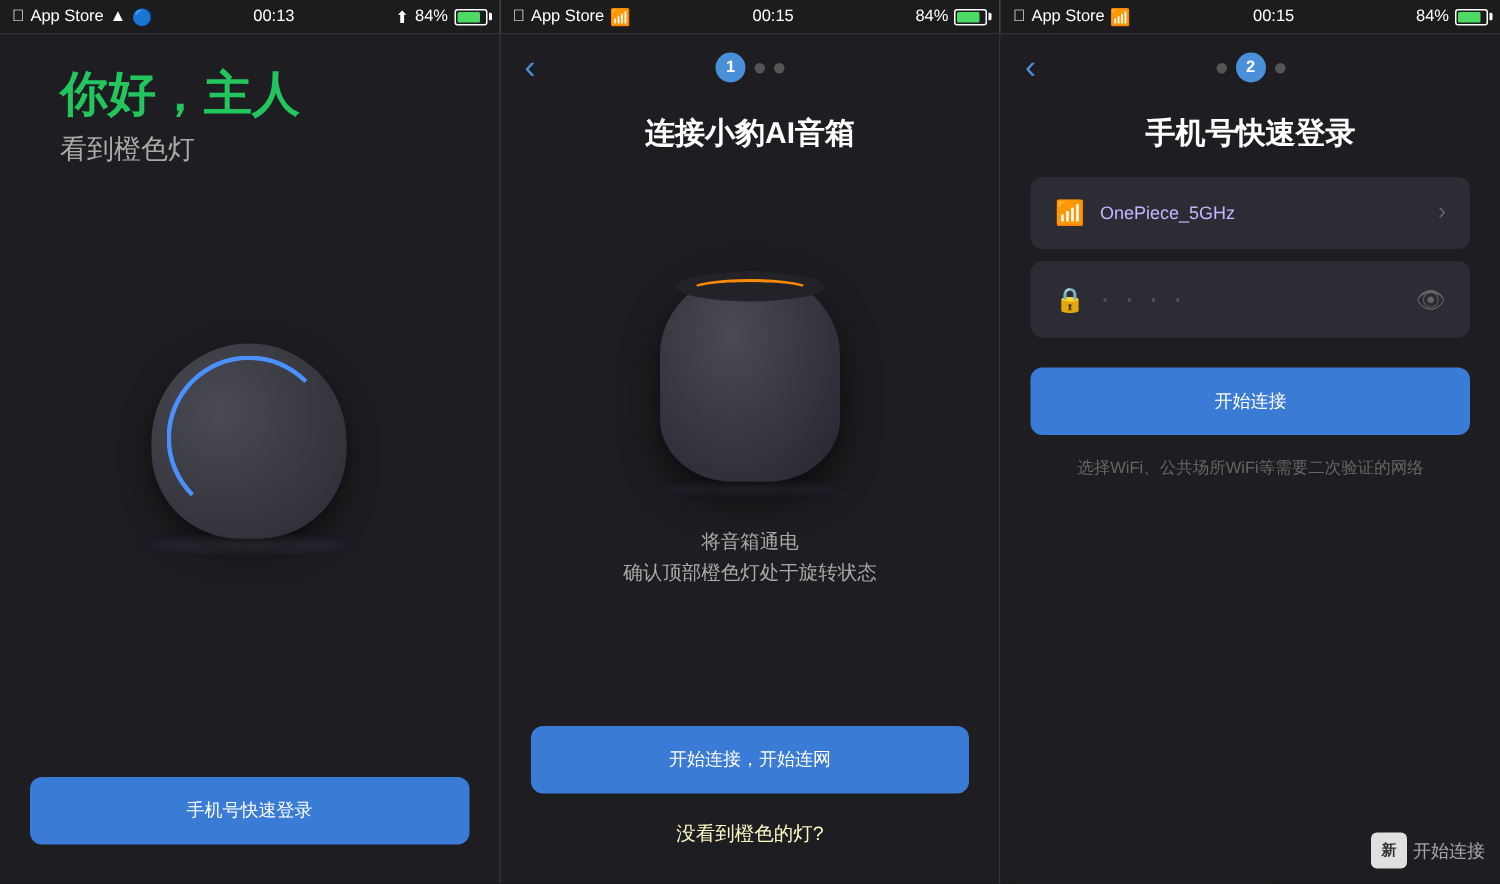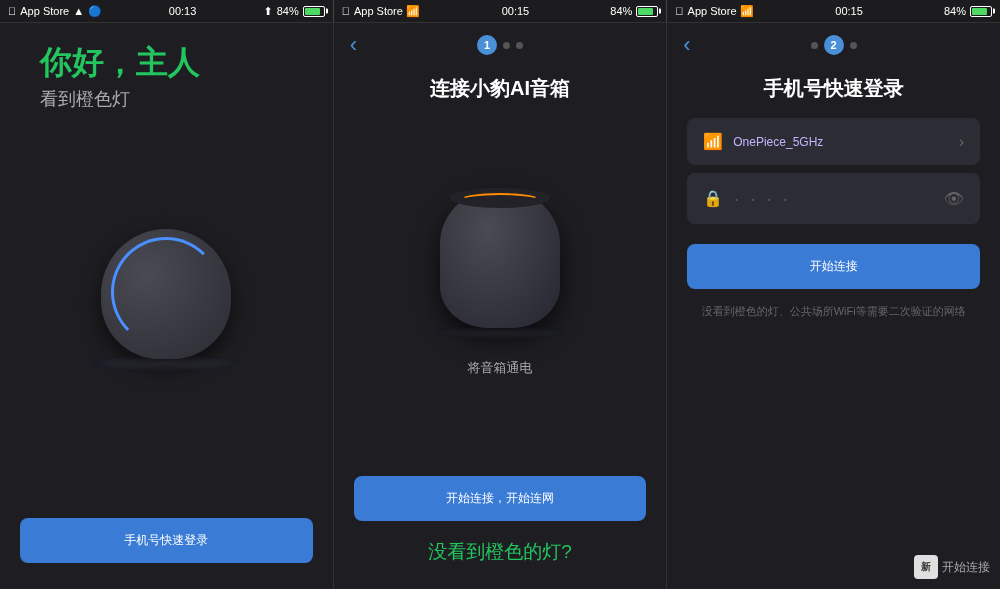--- a/index.html
+++ b/index.html
@@ -275,22 +275,22 @@
       background: #3a7bd5;
       color: #fff;
       font-size: 12px;
       border: none;
       border-radius: 8px;
       cursor: pointer;
       text-align: center;
       margin-bottom: 10px;
     }
     .btn-link {
-      color: #22c55e;
-      font-size: 19px;
+      color: #fef9c3;
+      font-size: 13px;
       text-align: center;
       cursor: pointer;
       padding: 8px;
     }
     .panel-footer {
       width: 100%;
       padding: 12px 0 16px;
     }
 
     
@@ -473,20 +473,21 @@
         <div class="speaker-2">
           <div class="speaker-body-2">
             <div class="speaker-top-2">
               <div class="speaker-ring-2"></div>
             </div>
           </div>
           <div class="speaker-base-2"></div>
         </div>
         <div class="instruction-text">
           <span>将音箱通电</span><br>
+          <span>确认顶部橙色灯处于旋转状态</span>
         </div>
       </div>
       <div class="panel-footer">
         <button class="btn-primary">开始连接，开始连网</button>
         <div class="btn-link">没看到橙色的灯?</div>
       </div>
     </div>
   </div>
 
   <div class="panel" style="position:relative;">
@@ -511,21 +512,21 @@
         <div class="password-item">
           <div class="password-left">
             <span class="lock-icon">🔒</span>
             <span class="password-dots">· · · ·</span>
           </div>
           <span style="color:#666; font-size:16px;">👁</span>
         </div>
       </div>
       <div class="panel-footer">
         <button class="btn-primary">开始连接</button>
-        <div class="disclaimer-text">没看到橙色的灯、公共场所WiFi等需要二次验证的网络</div>
+        <div class="disclaimer-text">选择WiFi、公共场所WiFi等需要二次验证的网络</div>
       </div>
     </div>
 
     <div class="watermark">
       <div class="watermark-logo">新</div>
       <span>开始连接</span>
     </div>
   </div>
 
 </div>

